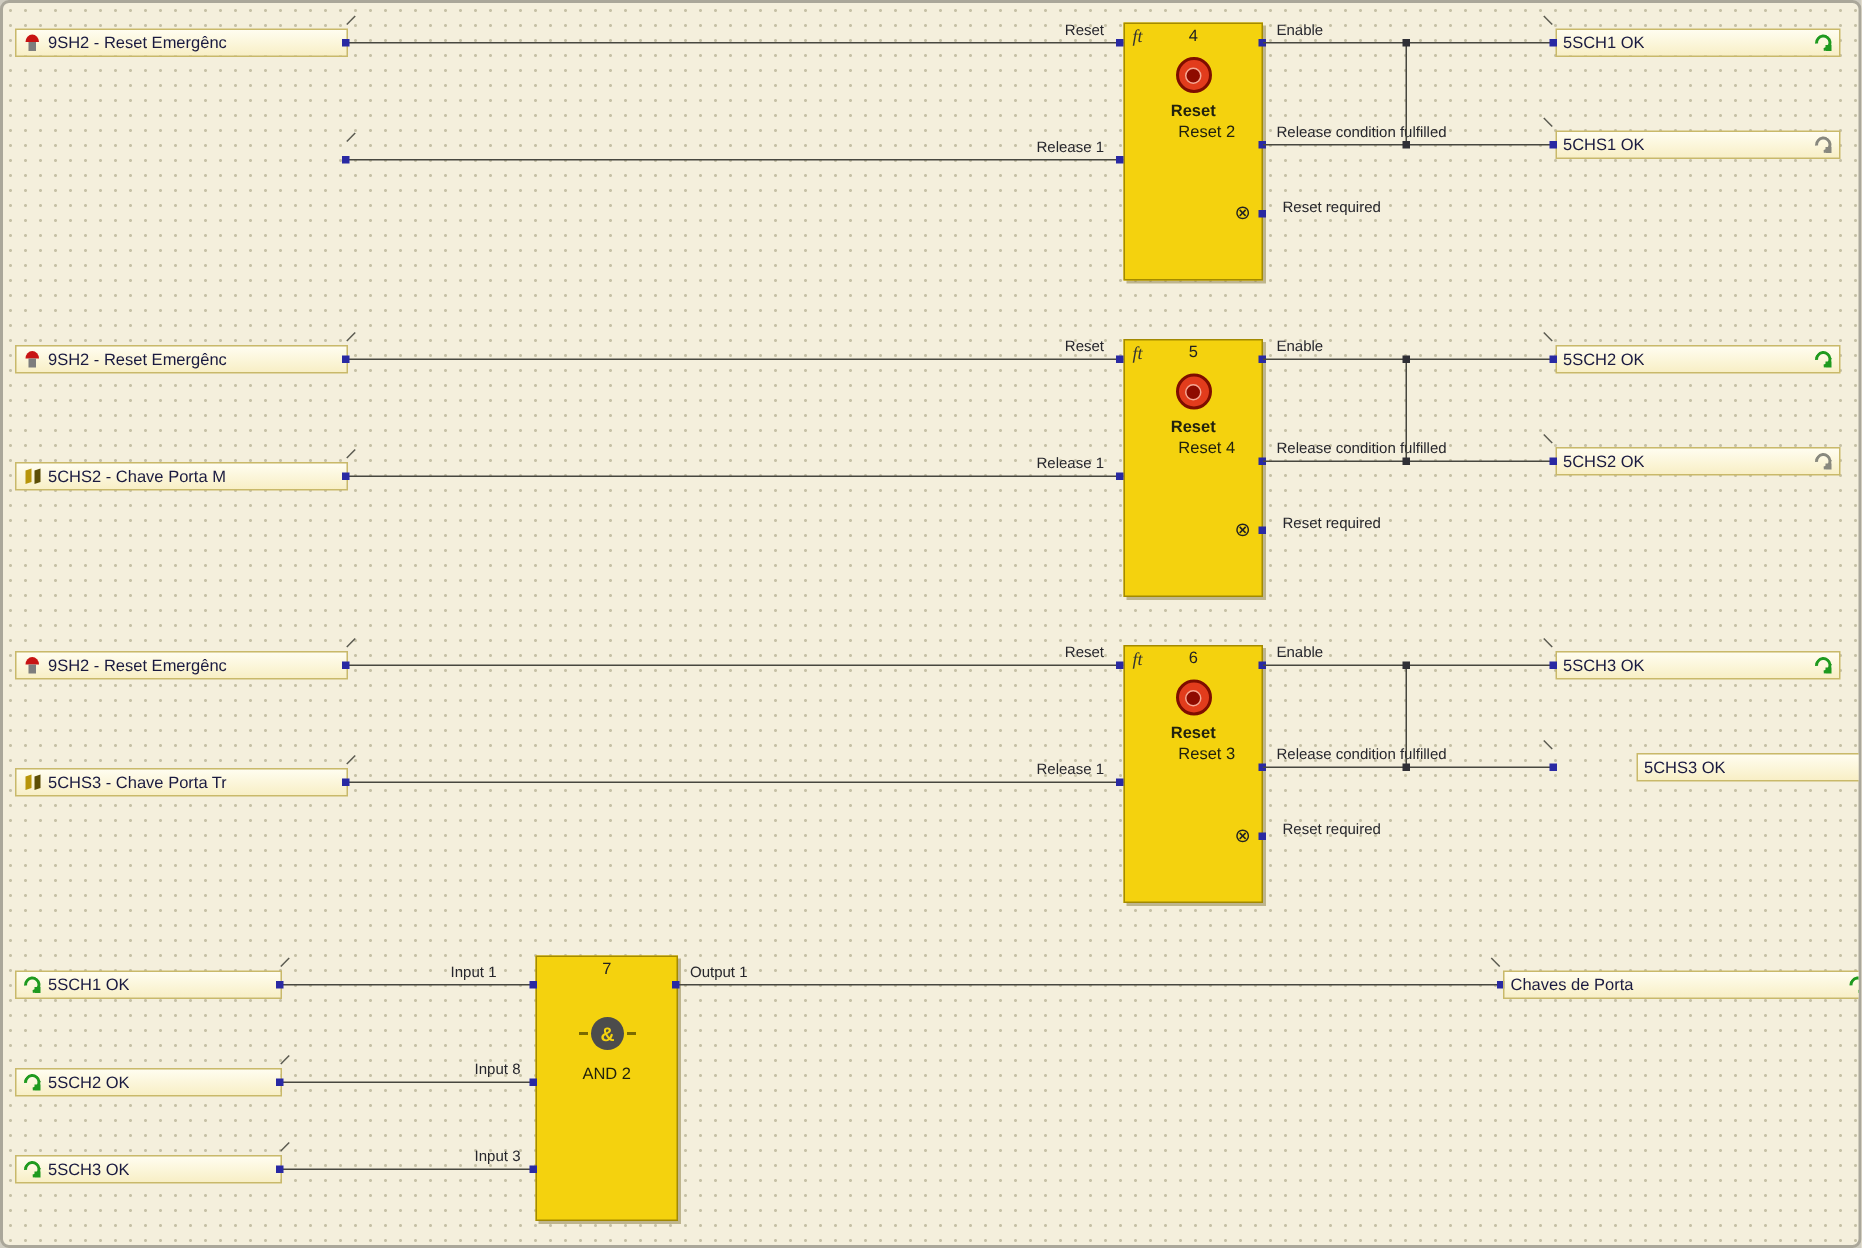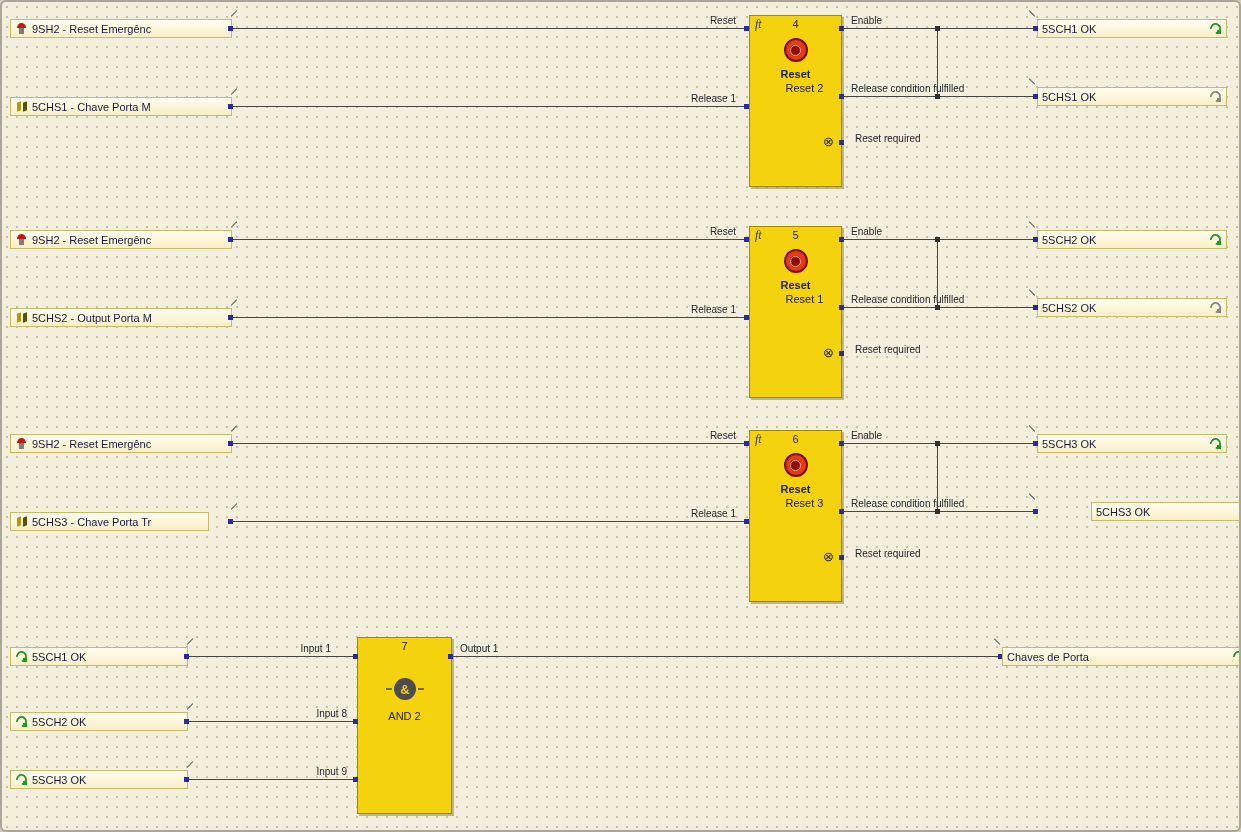--- a/index.html
+++ b/index.html
@@ -73,24 +73,20 @@
 
 <div id="canvas">
 
   <div class="tag" style="left:8px;top:17px;width:222px">
     <span class="icn estop"></span>
     <span class="tlabel">9SH2 - Reset Emergênc</span>
   </div>
   <div class="hook" style="left:228px;top:11px"></div>
   <div class="wire h" style="left:230px;top:26px;width:517px"></div>
   <div class="plabel r" style="left:637px;top:13px;width:97px">Reset</div>
-  <div class="tag" style="left:8px;top:95px;width:222px">
-    <span class="icn doorsw"></span>
-    <span class="tlabel">5CHS1 - Chave Porta M</span>
-  </div>
   <div class="hook" style="left:228px;top:89px"></div>
   <div class="wire h" style="left:230px;top:104px;width:517px"></div>
   <div class="plabel r" style="left:637px;top:91px;width:97px">Release 1</div>
 
   <div class="fb" style="left:747px;top:13px;width:93px;height:172px">
     <span class="ft">ft</span>
     <span class="fbnum">4</span>
     <div class="reset-icon">
         <div class="ri2"></div>
       </div>
@@ -132,34 +128,34 @@
 
   <div class="tag" style="left:8px;top:228px;width:222px">
     <span class="icn estop"></span>
     <span class="tlabel">9SH2 - Reset Emergênc</span>
   </div>
   <div class="hook" style="left:228px;top:222px"></div>
   <div class="wire h" style="left:230px;top:237px;width:517px"></div>
   <div class="plabel r" style="left:637px;top:224px;width:97px">Reset</div>
   <div class="tag" style="left:8px;top:306px;width:222px">
     <span class="icn doorsw"></span>
-    <span class="tlabel">5CHS2 - Output Porta M</span>
+    <span class="tlabel">5CHS2 - Chave Porta M</span>
   </div>
   <div class="hook" style="left:228px;top:300px"></div>
   <div class="wire h" style="left:230px;top:315px;width:517px"></div>
   <div class="plabel r" style="left:637px;top:302px;width:97px">Release 1</div>
 
   <div class="fb" style="left:747px;top:224px;width:93px;height:172px">
     <span class="ft">ft</span>
     <span class="fbnum">5</span>
     <div class="reset-icon">
         <div class="ri2"></div>
       </div>
     <div class="fbtype">Reset</div>
-    <div class="fbname">Reset 1</div>
+    <div class="fbname">Reset 4</div>
   </div>
   <span class="rrx" style="left:821px;top:344px">⊗</span>
 
   <div class="port" style="left:226px;top:235px"></div>
   <div class="port" style="left:742px;top:235px"></div>
   <div class="port" style="left:226px;top:313px"></div>
   <div class="port" style="left:742px;top:313px"></div>
   <div class="port" style="left:837px;top:235px"></div>
   <div class="port" style="left:837px;top:303px"></div>
   <div class="port" style="left:837px;top:349px"></div>
@@ -187,21 +183,21 @@
   <div class="port" style="left:1031px;top:235px"></div>
   <div class="port" style="left:1031px;top:303px"></div>
 
   <div class="tag" style="left:8px;top:432px;width:222px">
     <span class="icn estop"></span>
     <span class="tlabel">9SH2 - Reset Emergênc</span>
   </div>
   <div class="hook" style="left:228px;top:426px"></div>
   <div class="wire h" style="left:230px;top:441px;width:517px"></div>
   <div class="plabel r" style="left:637px;top:428px;width:97px">Reset</div>
-  <div class="tag" style="left:8px;top:510px;width:199px">
+  <div class="tag" style="left:8px;top:510px;width:222px">
     <span class="icn doorsw"></span>
     <span class="tlabel">5CHS3 - Chave Porta Tr</span>
   </div>
   <div class="hook" style="left:228px;top:504px"></div>
   <div class="wire h" style="left:230px;top:519px;width:517px"></div>
   <div class="plabel r" style="left:637px;top:506px;width:97px">Release 1</div>
 
   <div class="fb" style="left:747px;top:428px;width:93px;height:172px">
     <span class="ft">ft</span>
     <span class="fbnum">6</span>
@@ -259,21 +255,21 @@
   <div class="hook" style="left:184px;top:704px"></div>
   <div class="wire h" style="left:186px;top:719px;width:169px"></div>
   <div class="plabel r" style="left:250px;top:706px;width:95px">Input 8</div>
 
   <div class="tag" style="left:8px;top:768px;width:178px">
     <span class="icn cgreen"></span>
     <span class="tlabel">5SCH3 OK</span>
   </div>
   <div class="hook" style="left:184px;top:762px"></div>
   <div class="wire h" style="left:186px;top:777px;width:169px"></div>
-  <div class="plabel r" style="left:250px;top:764px;width:95px">Input 9</div>
+  <div class="plabel r" style="left:250px;top:764px;width:95px">Input 3</div>
 
   <div class="fb" style="left:355px;top:635px;width:95px;height:177px">
     <span class="fbnum">7</span>
     <div class="and-icon" style="left:36px;top:40px">&amp;</div>
     <div class="and-tick" style="left:28px;top:50px"></div>
     <div class="and-tick" style="left:60px;top:50px"></div>
     <div class="fbname2">AND 2</div>
   </div>
 
   <div class="port" style="left:182px;top:652px"></div>

